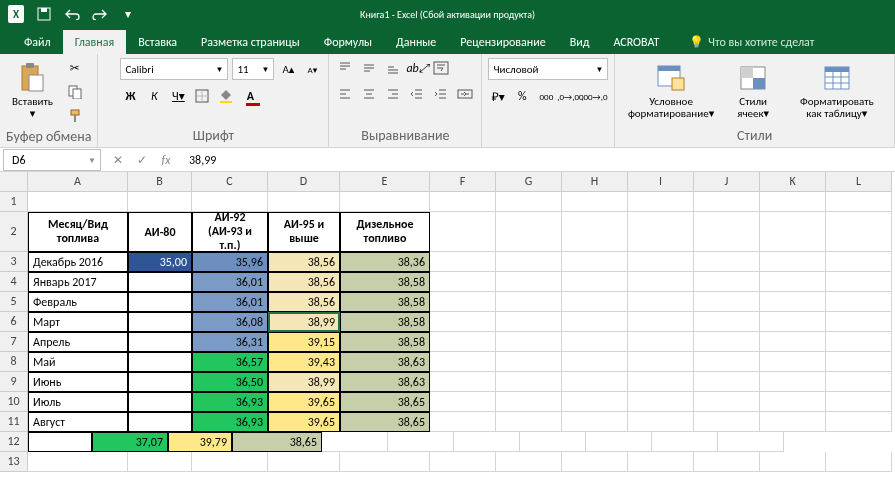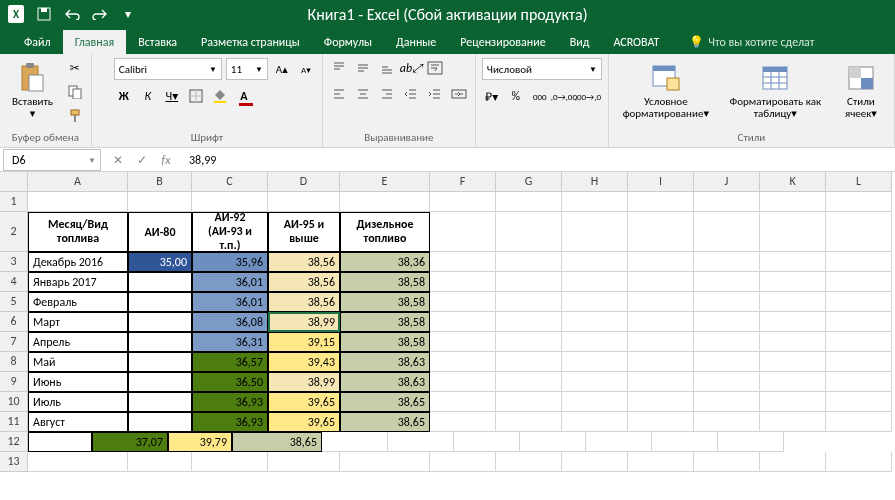--- a/index.html
+++ b/index.html
@@ -1,32 +1,32 @@
 <!DOCTYPE html>
 <html><head>
 <meta charset="utf-8">
 <style>
 * { margin: 0; padding: 0; box-sizing: border-box; font-family: "Segoe UI", Calibri, Arial, sans-serif; }
 body { width: 895px; height: 500px; background: #fff; overflow: hidden; font-size: 12px; }
 
 .titlebar { height: 28px; background: #0c6332; display: flex; align-items: center; color: #fff; position: relative; }
 .qa-left { display: flex; align-items: center; gap: 12px; padding-left: 8px; }
 .qa-icon { width: 16px; height: 16px; display: flex; align-items: center; justify-content: center; }
-.tb-title { position: absolute; left: 50%; transform: translateX(-50%); font-size: 16px; white-space: nowrap; }
+.tb-title { position: absolute; left: 50%; transform: translateX(-50%); font-size: 10px; white-space: nowrap; }
 .xl-logo { width: 20px; height: 18px; background: #fff; color: #0c6332; font-weight: bold; font-size: 11px; display: flex; align-items: center; justify-content: center; border-radius: 2px; }
 
 .tabbar { height: 26px; background: #0c6332; display: flex; align-items: flex-end; color: #fff; padding-left: 12px; gap: 0; }
 .tab { padding: 5px 12px 5px; font-size: 12px; cursor: pointer; }
 .tab.active { background: #f1f1f1; color: #217346; }
 .tell-me { margin-left: 10px; display: flex; align-items: center; gap: 4px; color: #cfe7d8; padding: 5px 8px; }
 
 .ribbon { height: 94px; background: #f1f1f1; border-bottom: 1px solid #d4d4d4; display: flex; }
 .rgrp { border-right: 1px solid #d4d4d4; display: flex; flex-direction: column; padding: 4px 6px 0; }
 .rgrp-body { flex: 1; display: flex; align-items: flex-start; gap: 6px; }
-.rgrp-label { text-align: center; font-size: 11px; color: #666; padding: 2px 0 3px; }
+.rgrp-label { text-align: center; font-size: 14px; color: #666; padding: 2px 0 3px; }
 .btn-big { display: flex; flex-direction: column; align-items: center; gap: 2px; padding: 4px 6px; cursor: pointer; min-width: 44px; }
 .btn-big .icon { width: 32px; height: 32px; display: flex; align-items: center; justify-content: center; }
 .btn-big .lbl { font-size: 11px; text-align: center; line-height: 1.1; }
 .col { display: flex; flex-direction: column; gap: 4px; }
 .row { display: flex; align-items: center; gap: 4px; }
 .sm-btn { width: 20px; height: 20px; display: flex; align-items: center; justify-content: center; cursor: pointer; border: 1px solid transparent; }
 .sel { height: 22px; border: 1px solid #c0c0c0; background: #fff; display: flex; align-items: center; padding: 0 4px; font-size: 11px; justify-content: space-between; gap: 4px; }
 .bold { font-weight: bold; }
 .italic { font-style: italic; }
 .underline { text-decoration: underline; }
@@ -47,21 +47,21 @@
 .grid { position: relative; }
 .grow { display: flex; height: 20px; }
 .grow.tall { height: 40px; }
 .cell { border-right: 1px solid #d4d4d4; border-bottom: 1px solid #d4d4d4; padding: 1px 4px; font-size: 12px; overflow: hidden; white-space: nowrap; display: flex; align-items: center; }
 .cell.r { justify-content: flex-end; }
 .cell.c { justify-content: center; text-align: center; }
 .hdcell { font-weight: bold; border: 1px solid #000 !important; background: #fff; }
 .bcell { border: 1px solid #000 !important; }
 .sel-cell { outline: 2px solid #217346; outline-offset: -2px; }
 .fill-b { background: #305597; color: #fff; }
-.fill-b1 { background: #4d7c0f; padding-left: 40px; }
+.fill-b1 { background: #22c55e; padding-left: 40px; }
 .fill-b2 { background: #7b9ac6; }
 .fill-b3 { background: #6d8fbf; }
 .fill-y1 { background: #ffe88a; }
 .fill-y2 { background: #f5e6b8; }
 .fill-g { background: #c6ceaa; }
 svg { pointer-events: none; }
 </style>
 </head>
 <body>
 
@@ -292,39 +292,39 @@
               <rect x="2" y="2" width="22" height="20" fill="#fff" stroke="#6d8fbf"></rect>
               <rect x="2" y="2" width="22" height="5" fill="#6d8fbf"></rect>
               <rect x="16" y="14" width="12" height="12" fill="#fce29a" stroke="#b08020"></rect>
             </svg>
         </div>
         <div class="lbl"><span>Условное форматирование</span>▾</div>
       </div>
       <div class="btn-big">
         <div class="icon">
           <svg width="28" height="26" viewBox="0 0 28 26">
+              <rect x="2" y="2" width="24" height="22" fill="#fff" stroke="#888"></rect>
+              <rect x="2" y="2" width="12" height="11" fill="#d0d0d0"></rect>
+              <rect x="14" y="13" width="12" height="11" fill="#6d8fbf"></rect>
+            </svg>
+        </div>
+        <div class="lbl"><span>Стили ячеек</span>▾</div>
+      </div>
+      <div class="btn-big">
+        <div class="icon">
+          <svg width="28" height="26" viewBox="0 0 28 26">
               <rect x="2" y="2" width="24" height="22" fill="#fff" stroke="#6d8fbf"></rect>
               <rect x="2" y="2" width="24" height="5" fill="#6d8fbf"></rect>
               <line x1="2" y1="12" x2="26" y2="12" stroke="#6d8fbf"></line>
               <line x1="2" y1="18" x2="26" y2="18" stroke="#6d8fbf"></line>
               <line x1="10" y1="7" x2="10" y2="24" stroke="#6d8fbf"></line>
               <line x1="18" y1="7" x2="18" y2="24" stroke="#6d8fbf"></line>
             </svg>
         </div>
         <div class="lbl"><span>Форматировать как таблицу</span>▾</div>
-      </div>
-      <div class="btn-big">
-        <div class="icon">
-          <svg width="28" height="26" viewBox="0 0 28 26">
-              <rect x="2" y="2" width="24" height="22" fill="#fff" stroke="#888"></rect>
-              <rect x="2" y="2" width="12" height="11" fill="#d0d0d0"></rect>
-              <rect x="14" y="13" width="12" height="11" fill="#6d8fbf"></rect>
-            </svg>
-        </div>
-        <div class="lbl"><span>Стили ячеек</span>▾</div>
       </div>
     </div>
     <div class="rgrp-label">Стили</div>
   </div>
 </div>
 
 <div class="fx-bar">
   <div class="namebox">
     <span>D6</span>
       <span style="font-size:8px;color:#888;">▼</span>

